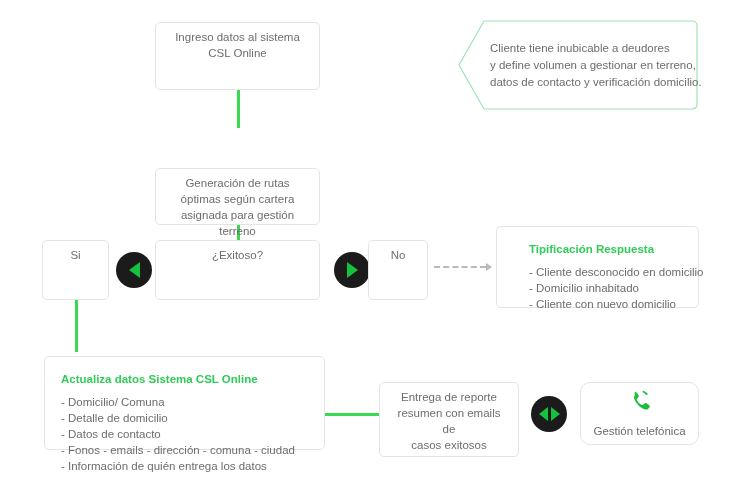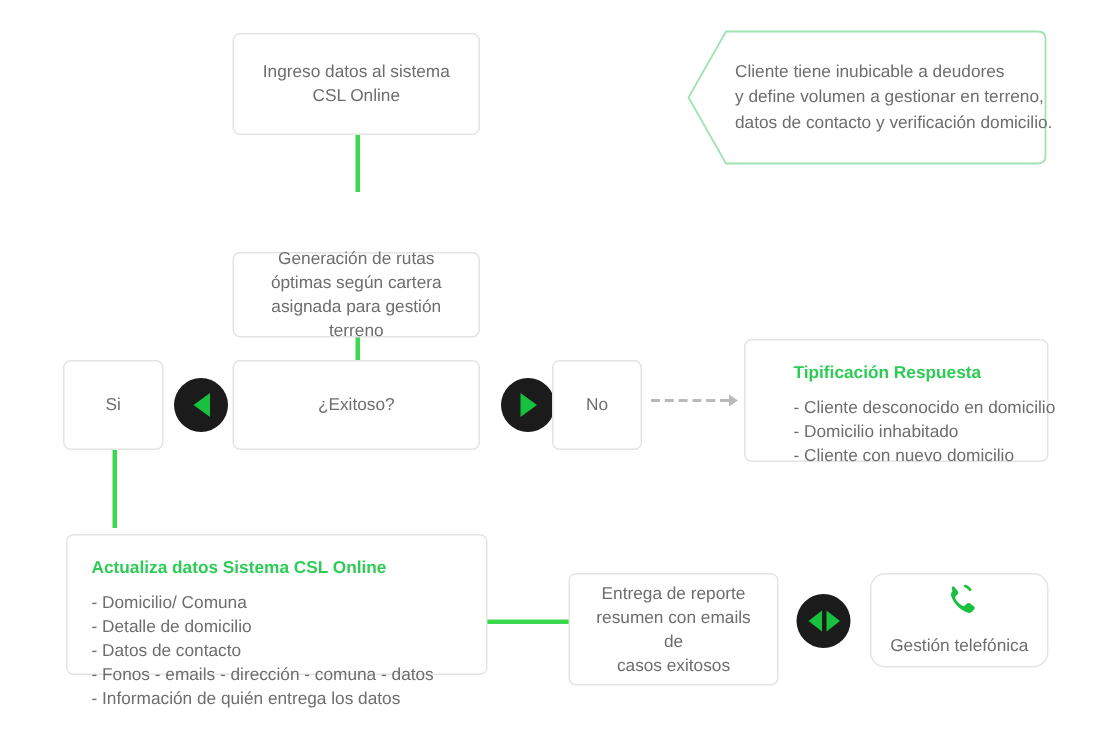--- a/index.html
+++ b/index.html
@@ -19,21 +19,21 @@
   }
 
   
   .node {
     position: absolute;
     box-sizing: border-box;
     background: #ffffff;
     border: 1px solid #e4e4e4;
     border-radius: 5px;
     display: flex;
-    align-items: center;
+    align-items: flex-start;
     justify-content: center;
     text-align: center;
     color: #6d6d6d;
     font-size: 11.5px;
     line-height: 16px;
     padding: 6px 10px;
   }
   .node .lines { width: 100%; }
   .node .lines span { display: block; }
 
@@ -233,21 +233,21 @@
       <li>- Cliente con nuevo domicilio</li>
     </ul>
   </div>
 
   <div class="panel" style="left:44px; top:356px; width:281px; height:94px;">
     <div class="panel-title">Actualiza datos Sistema CSL Online</div>
     <ul class="panel-list">
       <li>- Domicilio/ Comuna</li>
       <li>- Detalle de domicilio</li>
       <li>- Datos de contacto</li>
-      <li>- Fonos - emails - dirección - comuna - datos</li>
+      <li>- Fonos - emails - dirección - comuna - ciudad</li>
       <li>- Información de quién entrega los datos</li>
     </ul>
   </div>
 
   <div class="node" style="left:379px; top:382px; width:140px; height:75px;">
     <div class="lines">
       <span>Entrega de reporte</span>
       <span>resumen con emails de</span>
       <span>casos exitosos</span>
     </div>

